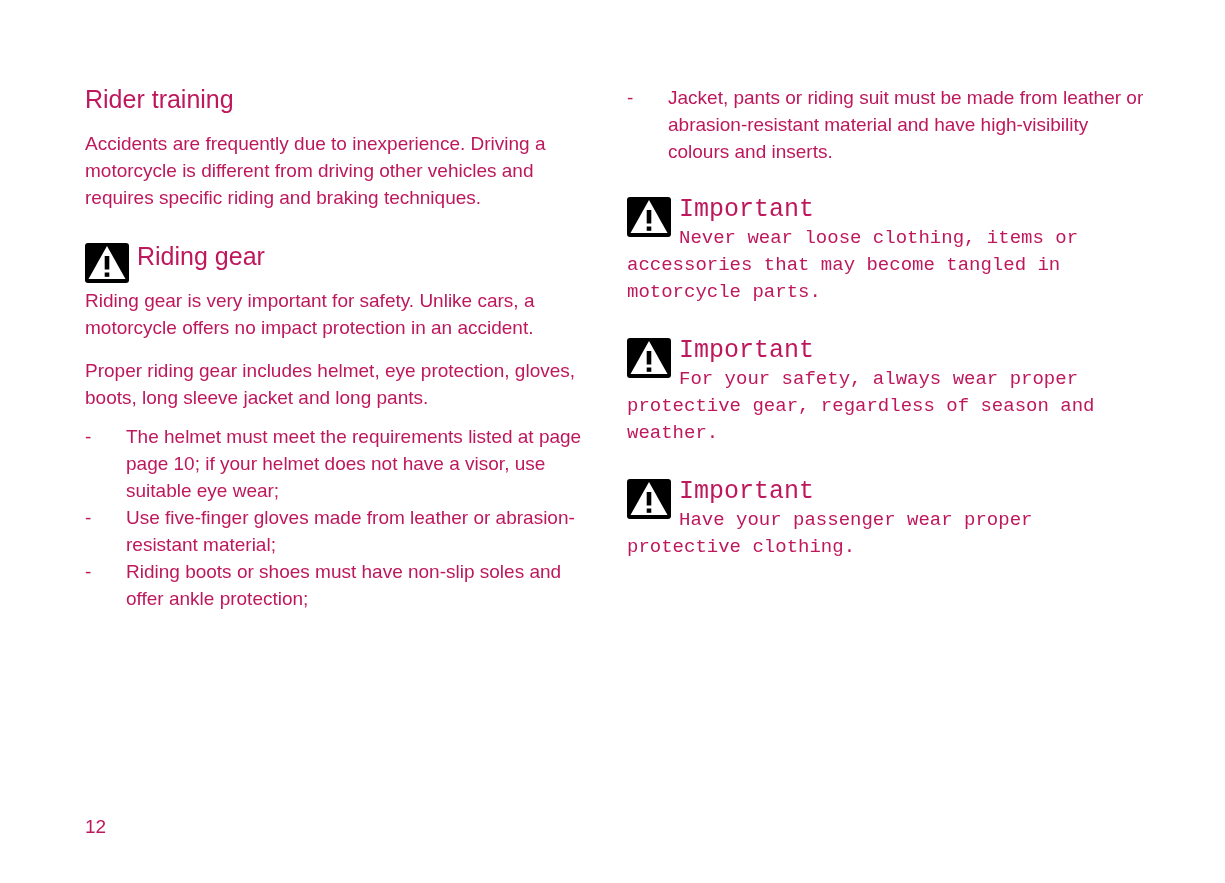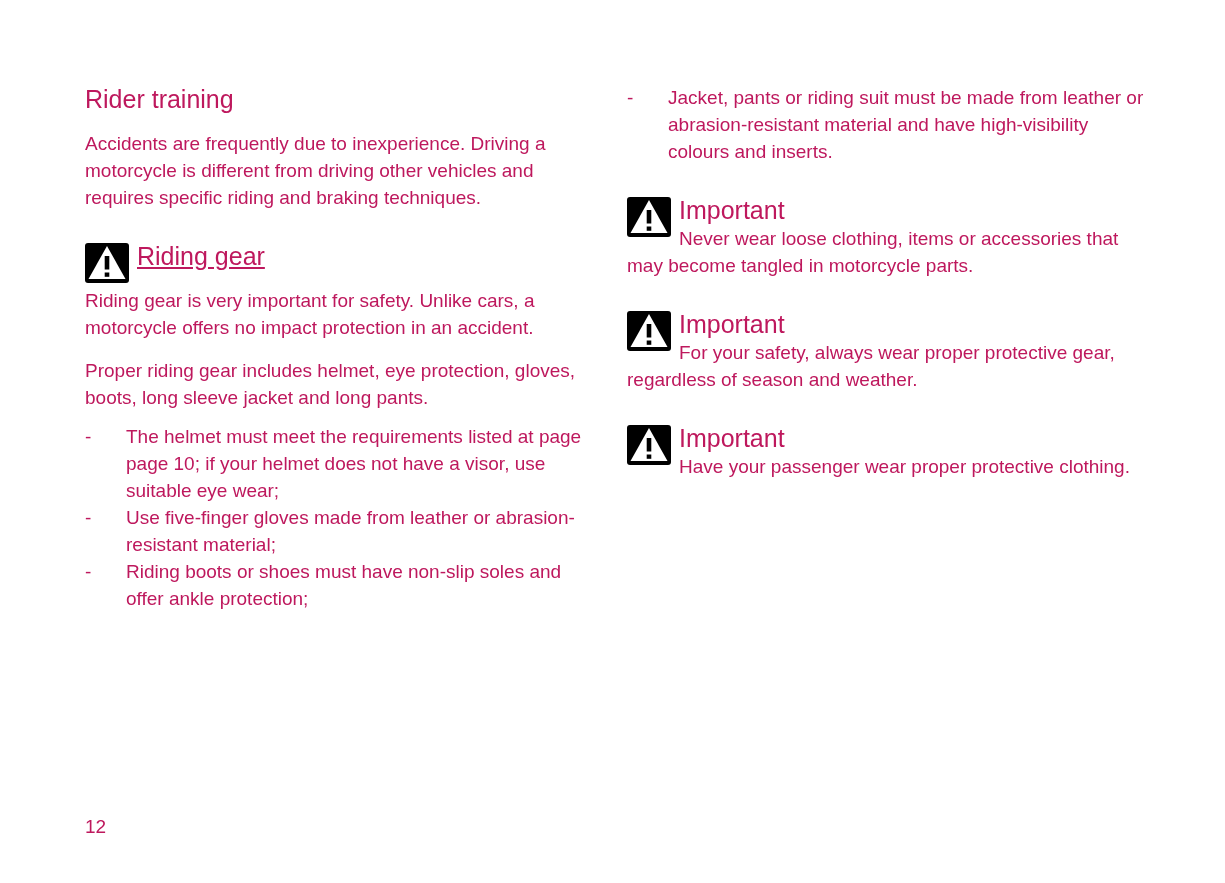--- a/index.html
+++ b/index.html
@@ -28,29 +28,29 @@
     width: 517px;
   }
   .section-title {
     font-size: 25px;
     line-height: 30px;
     font-weight: 500;
     margin: 0 0 6px 0;
   }
   .section-title.spaced {
     margin-top: 29px;
-    text-decoration: underline;
   }
   .body {
     font-size: 19px;
     line-height: 27px;
     margin: 16px 0 12px 0;
   }
   .notice {
     margin: 30px 0 30px 0;
+    font-family: Liberation Mono, monospace;
   }
   .notice:first-child {
     margin-top: 0;
   }
   .notice-icon {
     float: left;
     margin: 2px 8px 2px 0;
   }
   .notice-icon svg {
     display: block;

